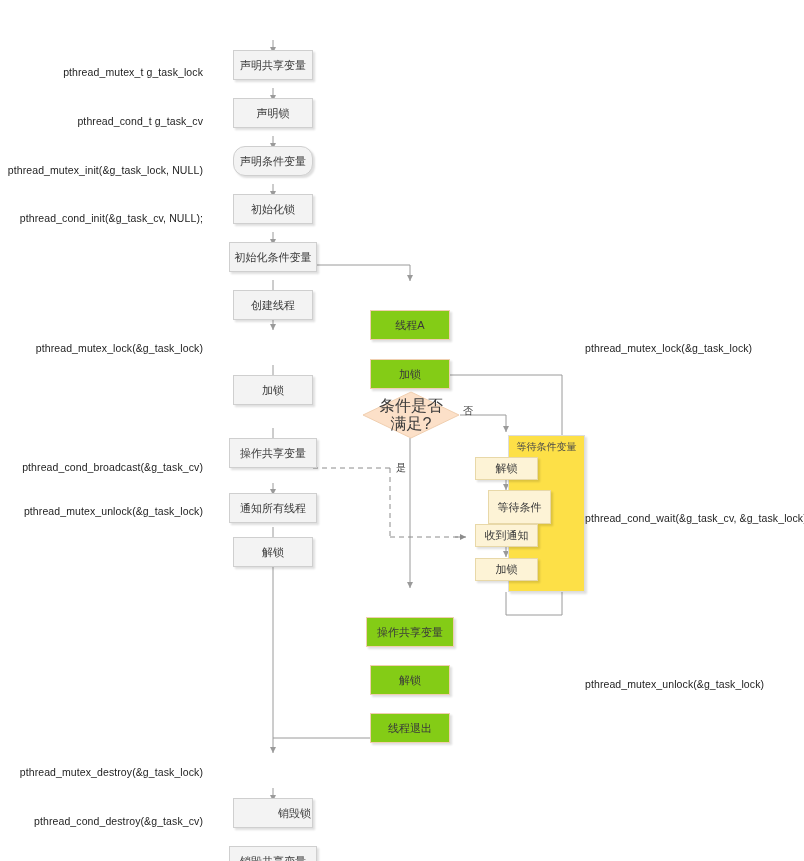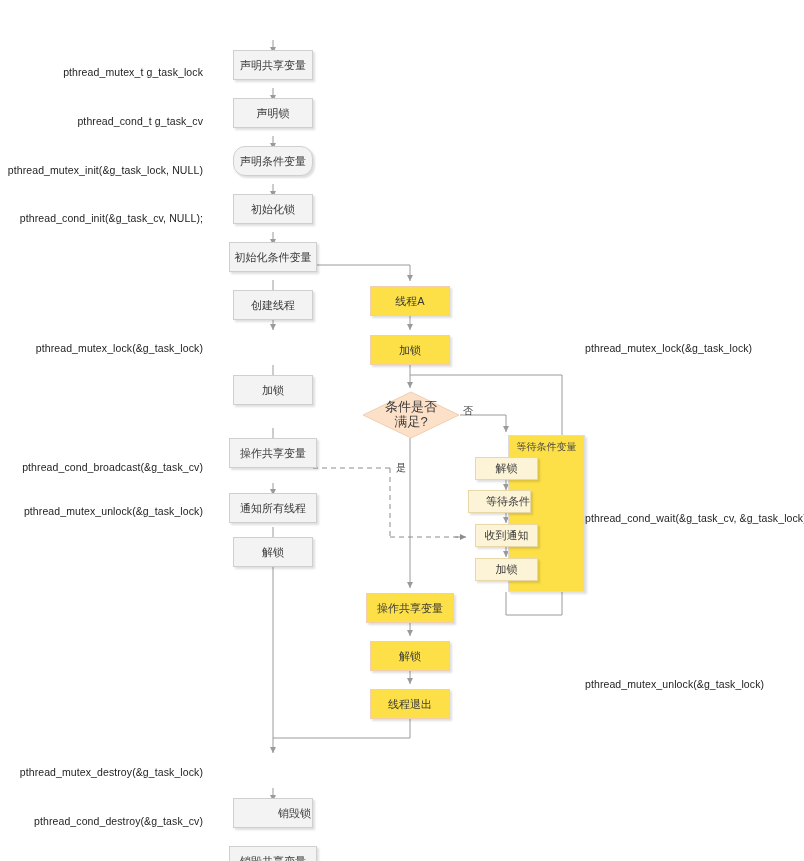--- a/index.html
+++ b/index.html
@@ -11,32 +11,32 @@
   svg.lines{position:absolute;left:0;top:0;width:804px;height:861px;pointer-events:none;}
 
   .node{
     position:absolute;box-sizing:border-box;
     display:flex;align-items:center;justify-content:center;
     text-align:center;line-height:1.15;
     font-size:11px;color:#3a3a3a;
     box-shadow:2px 2px 2px rgba(0,0,0,0.13);
   }
   .node.gray{background:#f3f3f3;border:1px solid #cfcfcf;margin-top:40px;}
-  .node.orange{background:#fde047;border:1px solid #f0cfb0;}
+  .node.orange{background:#84cc16;border:1px solid #f0cfb0;margin-top:24px;}
   .node.yellow{background:#fdf3d6;border:1px solid #e8d8a8;}
 
   .diamond{
     position:absolute;box-sizing:border-box;
     display:flex;align-items:center;justify-content:center;
   }
   .diamond .dshape{
     position:absolute;left:0;top:0;width:100%;height:100%;
   }
   .diamond .dlabel{
-    position:relative;z-index:2;font-size:13px;color:#3a3a3a;
+    position:relative;z-index:2;font-size:16px;color:#3a3a3a;
     text-align:center;line-height:1.15;
   }
 
   .group{
     position:absolute;box-sizing:border-box;
     background:#fde047;border:1px solid #dcdcdc;
     box-shadow:2px 2px 2px rgba(0,0,0,0.12);
     margin-left:40px;
   }
   .group-title{
@@ -184,21 +184,21 @@
 
   <div class="edge-label" style="left:463px;top:404px;">否</div>
   <div class="edge-label" style="left:396px;top:461px;">是</div>
 
   <div class="group" style="left:468px;top:435px;width:77px;height:157px;">
     <div class="group-title">等待条件变量</div>
   </div>
   <div class="node yellow" style="left:475px;top:457px;width:63px;height:23px;">
     <span>解锁</span>
   </div>
-  <div class="node yellow" style="left:468px;top:490px;width:63px;height:23px;justify-content:flex-end;">
+  <div class="node yellow" style="left:488px;top:490px;width:63px;height:34px;">
     <span>等待条件</span>
   </div>
   <div class="node yellow" style="left:475px;top:524px;width:63px;height:23px;">
     <span>收到通知</span>
   </div>
   <div class="node yellow" style="left:475px;top:558px;width:63px;height:23px;">
     <span>加锁</span>
   </div>
 
   <div class="ann left" style="right:601px;top:66px;">pthread_mutex_t g_task_lock</div>

